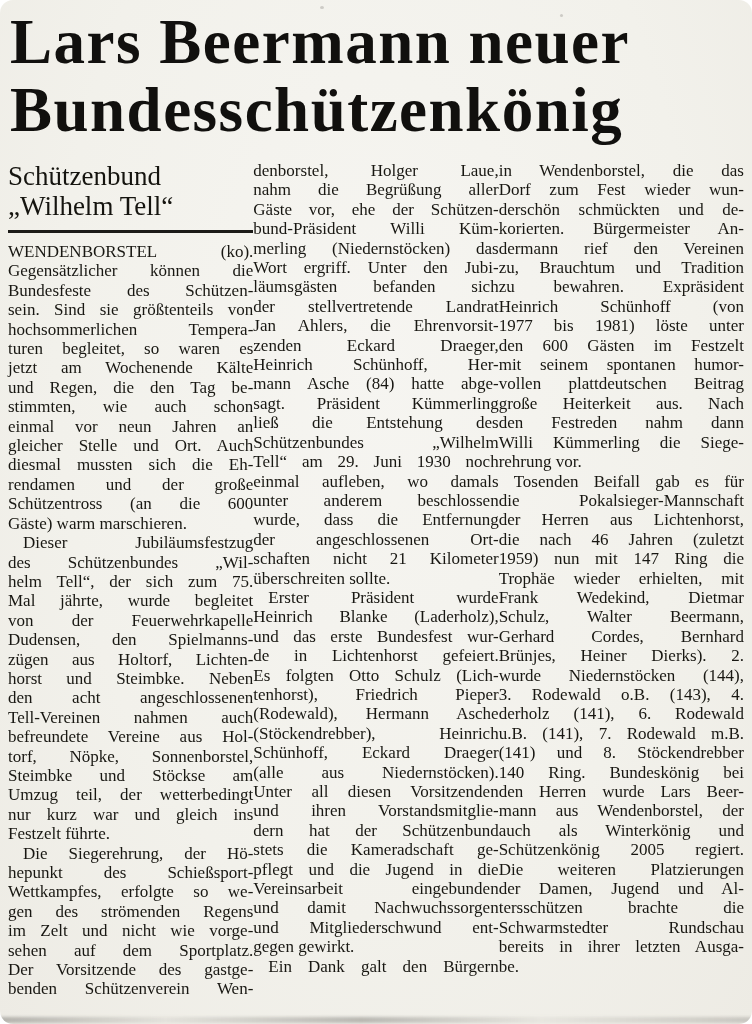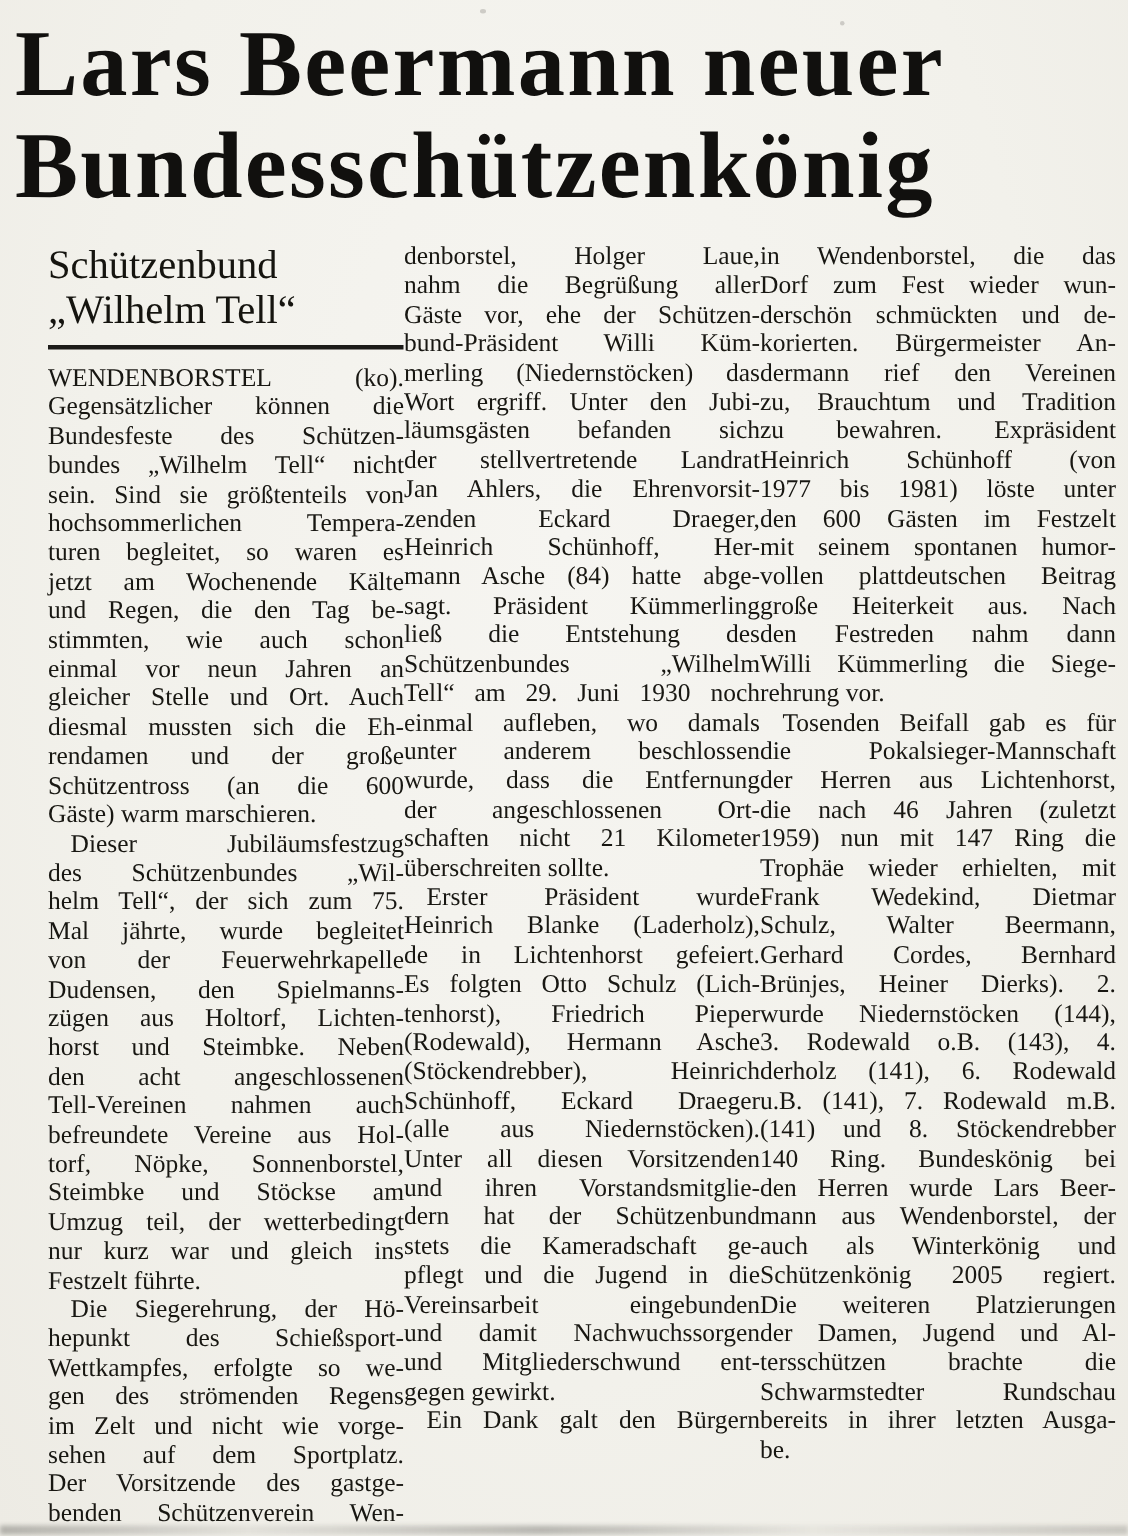--- a/index.html
+++ b/index.html
@@ -4,38 +4,38 @@
 <style>
   html, body { margin: 0; padding: 0; }
   .page {
     position: relative;
     width: 752px;
     height: 1024px;
     overflow: hidden;
     background: radial-gradient(ellipse at 50% 35%, #f6f5f1 0%, #f2f1eb 60%, #edebe4 100%);
     color: #171614;
     font-family: "Liberation Serif", "DejaVu Serif", serif;
+    border-radius: 13px;
     -webkit-font-smoothing: antialiased;
   }
   .headline {
     margin: 0;
     padding: 8px 6px 0 10px;
     font-size: 63px;
     line-height: 68px;
     font-weight: 700;
     letter-spacing: 1.5px;
     color: #11100e;
   }
   .headline .hl { display: block; white-space: nowrap; }
   .cols {
     display: grid;
     grid-template-columns: repeat(3, 1fr);
     padding: 0 8px;
     margin-top: 17px;
-    margin-left: 24px;
   }
   .subhead {
     font-size: 27px;
     line-height: 30px;
     font-weight: 400;
     color: #15140f;
   }
   .subhead span { display: block; white-space: nowrap; }
   .rule {
     height: 3px;
@@ -87,21 +87,20 @@
     <div class="col">
       <div class="subhead">
         <span>Schützenbund</span>
         <span>„Wilhelm Tell“</span>
       </div>
       <div class="rule"></div>
       <div class="body">
           <div class="line">WENDENBORSTEL (ko).</div>
           <div class="line">Gegensätzlicher können die</div>
           <div class="line">Bundesfeste des Schützen-</div>
-          <div class="line">bundes „Wilhelm Tell“ nicht</div>
           <div class="line">sein. Sind sie größtenteils von</div>
           <div class="line">hochsommerlichen Tempera-</div>
           <div class="line">turen begleitet, so waren es</div>
           <div class="line">jetzt am Wochenende Kälte</div>
           <div class="line">und Regen, die den Tag be-</div>
           <div class="line">stimmten, wie auch schon</div>
           <div class="line">einmal vor neun Jahren an</div>
           <div class="line">gleicher Stelle und Ort. Auch</div>
           <div class="line">diesmal mussten sich die Eh-</div>
           <div class="line">rendamen und der große</div>
@@ -153,20 +152,21 @@
           <div class="line">Schützenbundes „Wilhelm</div>
           <div class="line">Tell“ am 29. Juni 1930 noch</div>
           <div class="line">einmal aufleben, wo damals</div>
           <div class="line">unter anderem beschlossen</div>
           <div class="line">wurde, dass die Entfernung</div>
           <div class="line">der angeschlossenen Ort-</div>
           <div class="line">schaften nicht 21 Kilometer</div>
           <div class="line end">überschreiten sollte.</div>
           <div class="line ind">Erster Präsident wurde</div>
           <div class="line">Heinrich Blanke (Laderholz),</div>
+          <div class="line">und das erste Bundesfest wur-</div>
           <div class="line">de in Lichtenhorst gefeiert.</div>
           <div class="line">Es folgten Otto Schulz (Lich-</div>
           <div class="line">tenhorst), Friedrich Pieper</div>
           <div class="line">(Rodewald), Hermann Asche</div>
           <div class="line">(Stöckendrebber), Heinrich</div>
           <div class="line">Schünhoff, Eckard Draeger</div>
           <div class="line">(alle aus Niedernstöcken).</div>
           <div class="line">Unter all diesen Vorsitzenden</div>
           <div class="line">und ihren Vorstandsmitglie-</div>
           <div class="line">dern hat der Schützenbund</div>

